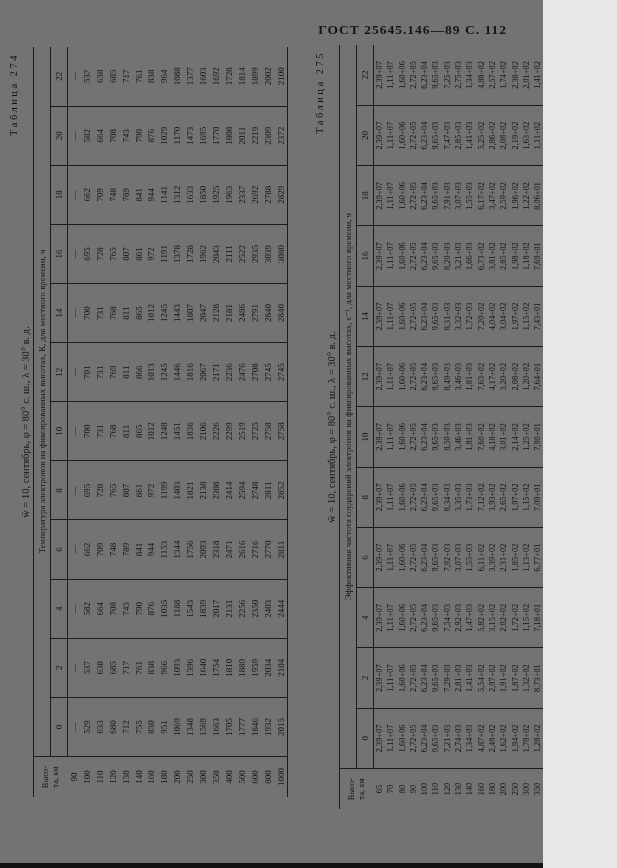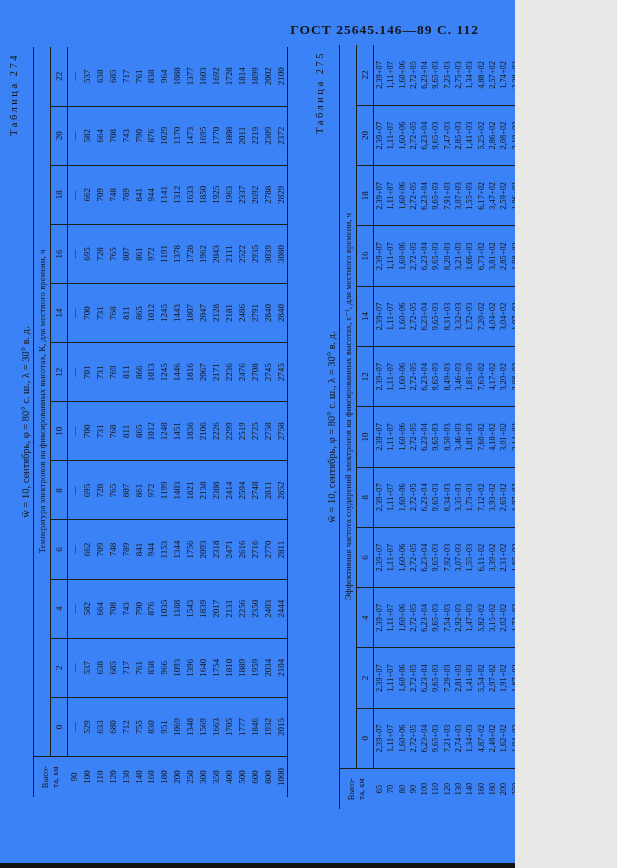--- a/index.html
+++ b/index.html
@@ -1,20 +1,21 @@
 <!DOCTYPE html>
 <html><head>
 <meta charset="utf-8">
 <style>
   html,body { margin:0; padding:0; background:#e8e8e6; }
   .page {
     position:relative; width:515px; height:868px;
-    background:#3b82f6; overflow:hidden;
+    background:#737373; overflow:hidden;
     font-family:"Liberation Serif","DejaVu Serif",serif;
     color:#151515;
+    padding-left:28px;
   }
   .page-header {
     position:absolute; top:22px; right:36px;
     font-size:13.5px; font-weight:bold; letter-spacing:1px;
     white-space:nowrap;
   }
   
   .rot-group {
     position:absolute; transform-origin:0 0; transform:rotate(-90deg);
   }

